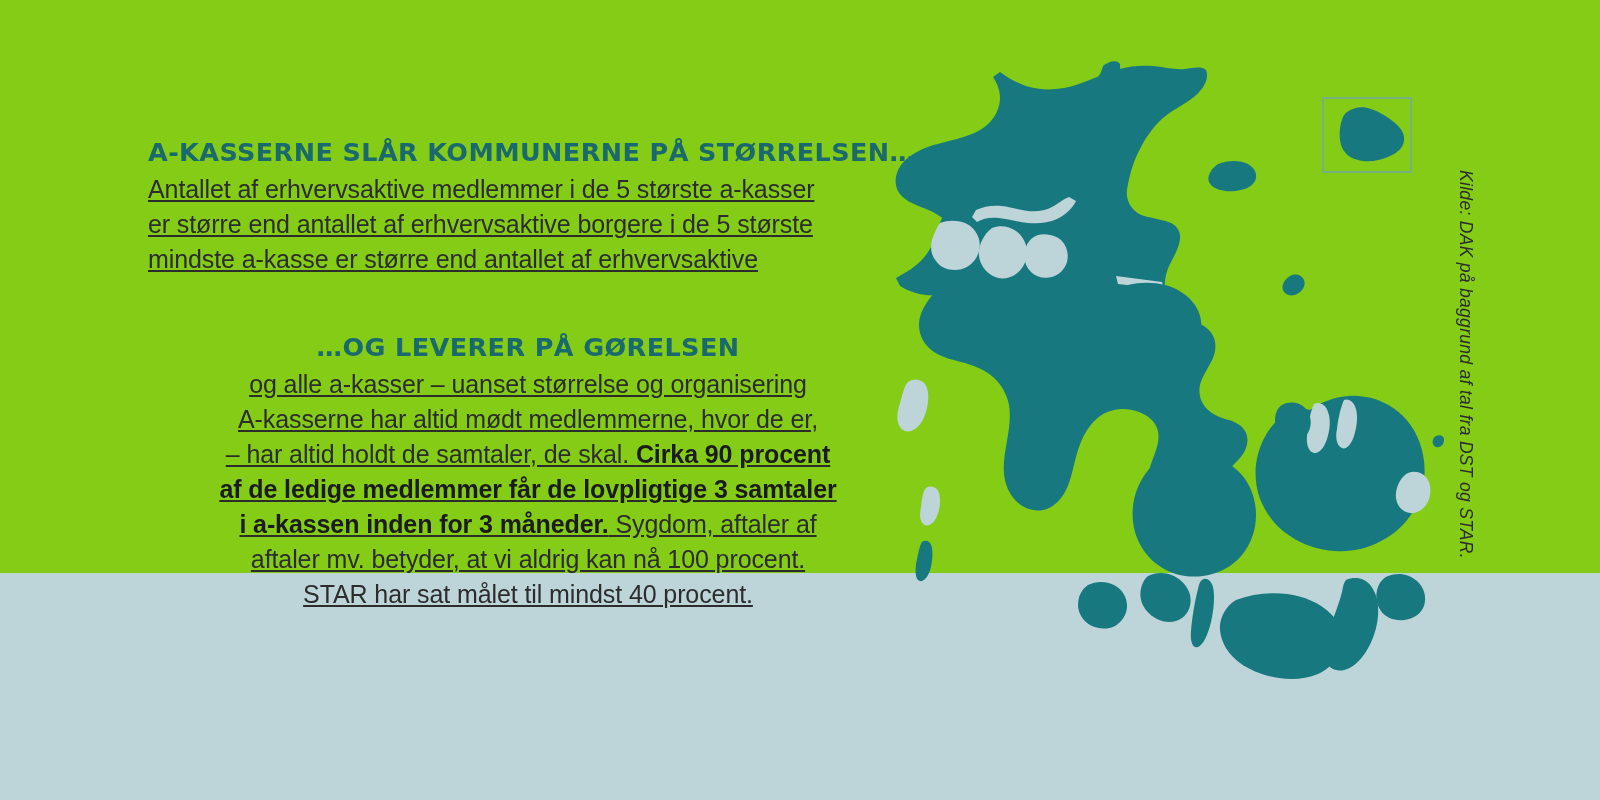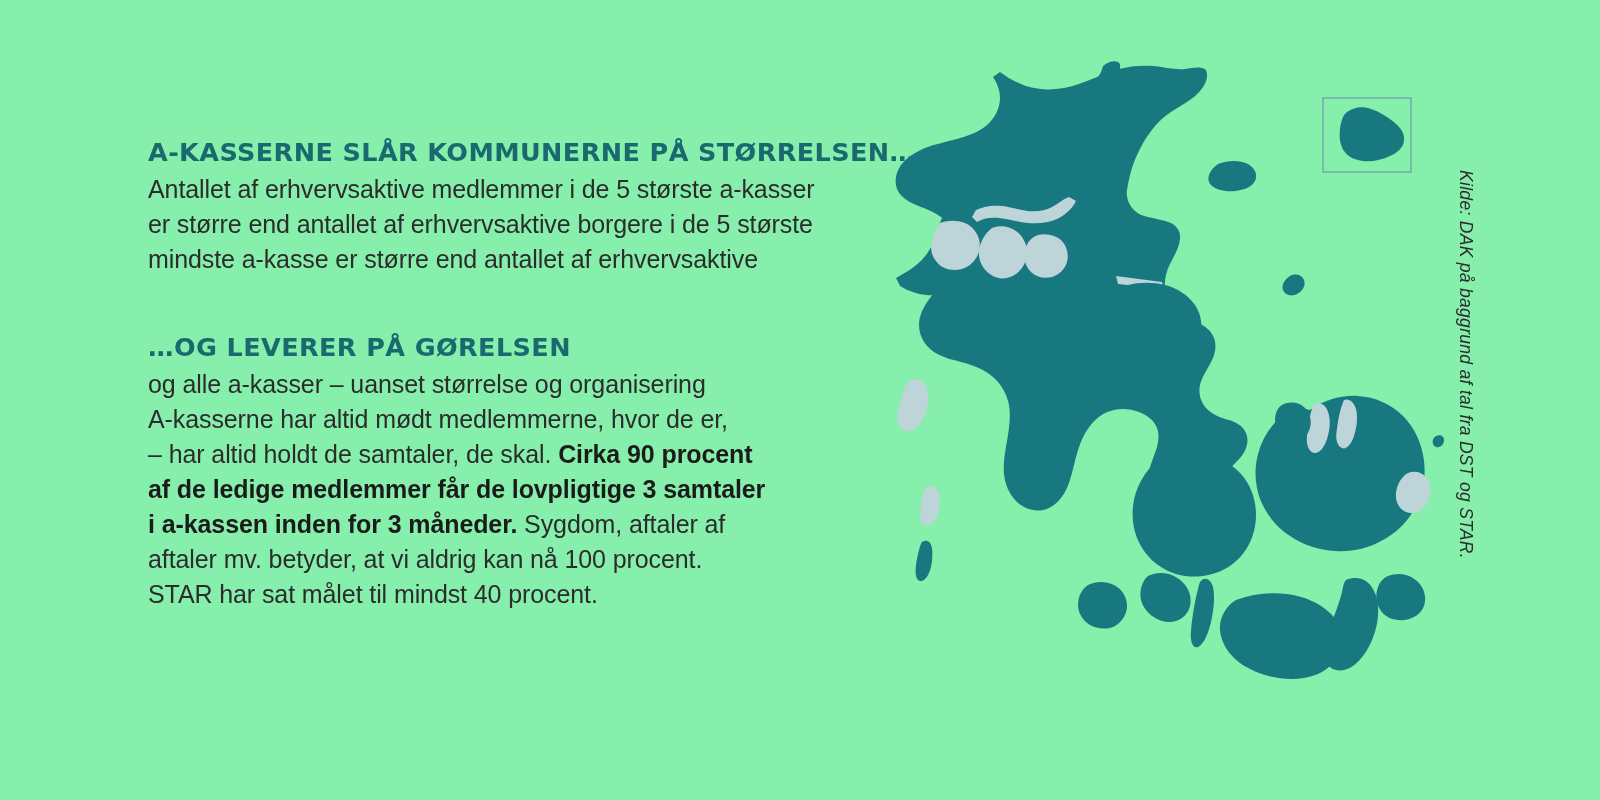--- a/index.html
+++ b/index.html
@@ -10,22 +10,22 @@
     width: 1600px;
     height: 800px;
     background: #bdd4d8;
     font-family: "Liberation Sans", sans-serif;
     overflow: hidden;
     position: relative;
   }
   #infographic {
     position: relative;
     width: 1600px;
-    height: 800px;
-    background: #86efac;
+    height: 573px;
+    background: #84cc16;
   }
 
   
   .text-column {
     position: absolute;
     left: 148px;
     top: 138px;
     width: 760px;
   }
 
@@ -40,25 +40,26 @@
     white-space: nowrap;
   }
 
   .block-body {
     color: #2c2c2c;
     font-family: "Liberation Sans", sans-serif;
     font-size: 25px;
     line-height: 35px;
     margin: 0;
     letter-spacing: -0.1px;
+    text-decoration: underline;
   }
   .block-body .line { display: block; white-space: nowrap; }
   .block-body b { font-weight: bold; color: #1b1b1b; }
 
-  .text-block-2 { margin-top: 56px; }
+  .text-block-2 { margin-top: 56px; text-align: center; }
 
   
   .source-credit {
     position: absolute;
     left: 1476px;
     top: 170px;
     transform-origin: left top;
     transform: rotate(90deg);
     font-family: "Liberation Sans", sans-serif;
     font-style: italic;

